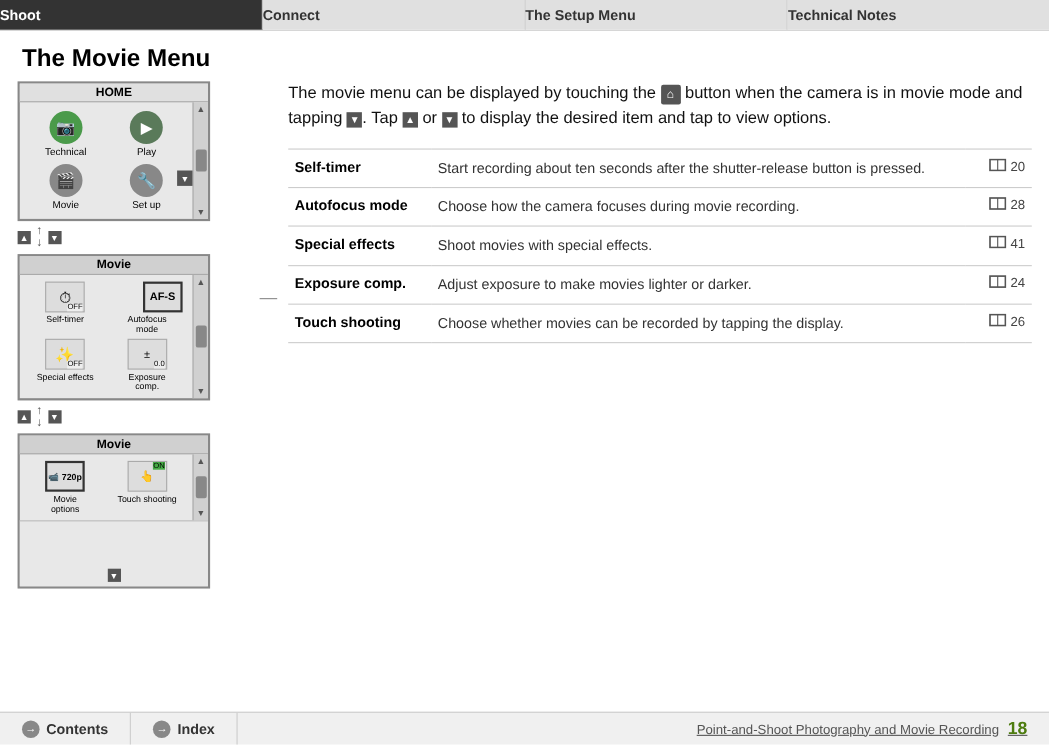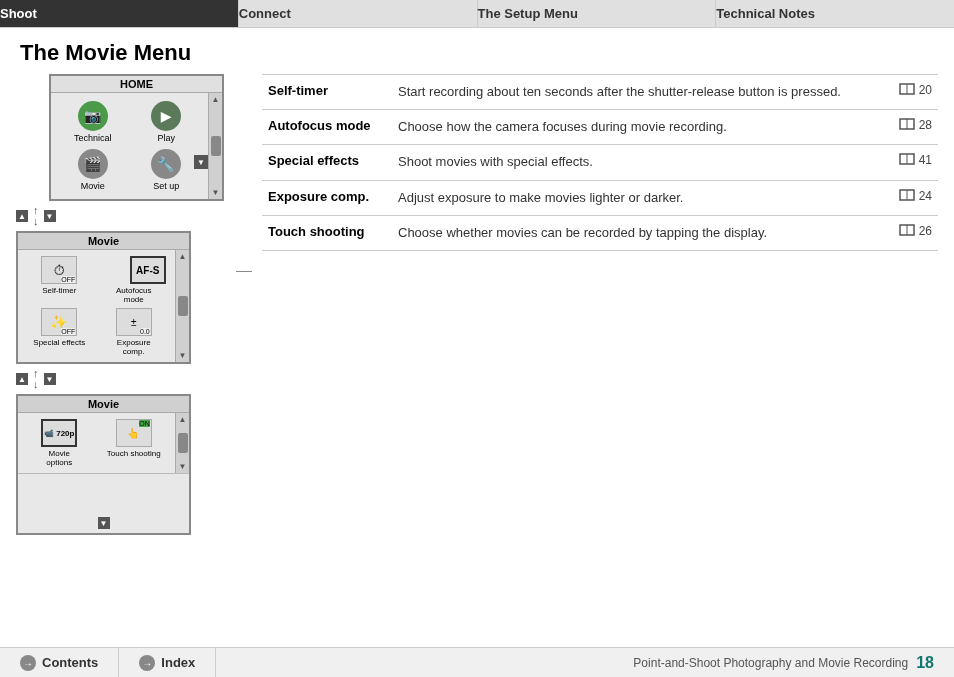--- a/index.html
+++ b/index.html
@@ -212,42 +212,42 @@
       font-size: 10px;
     }
     .bottom-right-text {
       margin-left: auto;
       padding-right: 20px;
       font-size: 12px;
       color: #555;
       display: flex;
       align-items: center;
       gap: 8px;
+      text-decoration: underline;
     }
     .page-number {
       font-size: 16px;
       font-weight: bold;
-      color: #0f766e;
+      color: #4d7c0f;
     }
 
     .left-column {
       width: 230px;
       flex-shrink: 0;
       padding-right: 10px;
     }
 
     .full-layout {
       display: flex;
       padding: 0 16px;
       gap: 16px;
     }
 
     .home-screen-wrapper {
       position: relative;
-      margin-left: 33px;
     }
 
     .camera-frame {
       width: 175px;
       border: 2px solid #888;
       background: #e8e8e8;
       position: relative;
     }
   </style>
 </head>
@@ -410,20 +410,31 @@
             <span style="color:#fff; font-size:8px;">▼</span>
           </div>
         </div>
       </div>
     </div>
 
   </div>
 
   <div class="right-panel">
 
+    <p class="description-text">
+      The movie menu can be displayed by touching the
+      <span style="display:inline-block; width:18px; height:18px; background:#555; color:#fff; font-size:11px; text-align:center; line-height:18px; border-radius:2px;">⌂</span>
+      button when the camera is in movie mode and tapping
+      <span style="display:inline-block; width:14px; height:14px; background:#555; color:#fff; font-size:9px; text-align:center; line-height:14px;">▼</span>.
+      Tap
+      <span style="display:inline-block; width:14px; height:14px; background:#555; color:#fff; font-size:9px; text-align:center; line-height:14px;">▲</span>
+      or
+      <span style="display:inline-block; width:14px; height:14px; background:#555; color:#fff; font-size:9px; text-align:center; line-height:14px;">▼</span>
+      to display the desired item and tap to view options.
+    </p>
 
     <table class="menu-table">
       <tbody>
         <tr>
           <td class="menu-item-name">Self-timer</td>
           <td class="menu-item-desc">Start recording about ten seconds after the shutter-release button is pressed.</td>
           <td class="menu-item-ref">
             <span class="ref-icon">
               <svg width="16" height="12" viewBox="0 0 16 12" style="margin-right:2px;">
                   <rect x="1" y="1" width="14" height="10" fill="none" stroke="#555" stroke-width="1.5"></rect>

